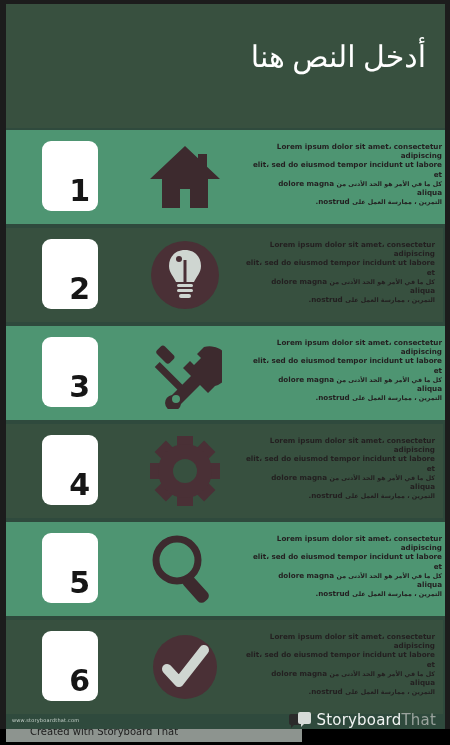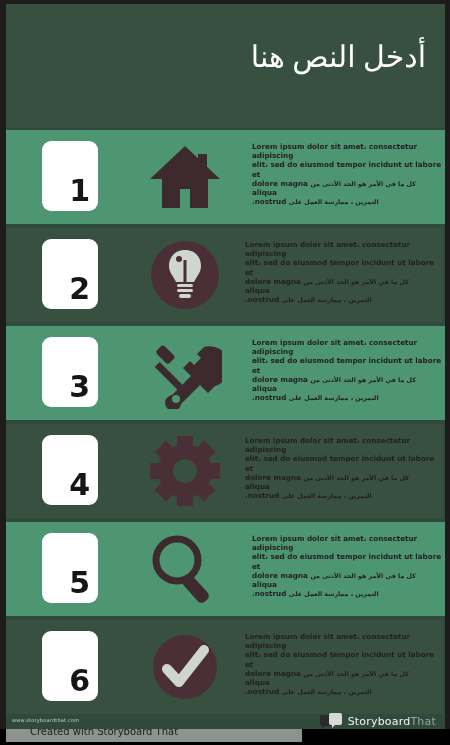--- a/index.html
+++ b/index.html
@@ -115,21 +115,21 @@
     justify-content: center;
   }
   .iconwrap svg { display: block; }
 
   .textblock {
     position: absolute;
     right: 8px;
     top: 12px;
     width: 190px;
     direction: rtl;
-    text-align: left;
+    text-align: right;
     font-family: "DejaVu Sans", sans-serif;
     font-weight: bold;
     font-size: 7.2px;
     line-height: 9.2px;
     color: #231f20;
     margin-left: 16px;
   }
   .textblock .ar {
     font-size: 6.3px;
   }
@@ -182,21 +182,21 @@
   }
   .bub-light:after {
     content: "";
     position: absolute;
     left: 3px; bottom: -3px;
     border-left: 4px solid #d7dbd8;
     border-bottom: 4px solid transparent;
   }
   .logo-text {
     font-family: "DejaVu Sans", sans-serif;
-    font-size: 11px;
+    font-size: 15px;
     letter-spacing: 0.2px;
     white-space: nowrap;
   }
   .logo-text .b1 { color: #f2f4f3; }
   .logo-text .b2 { color: #9aa39d; }
 
   .bottom-strip {
     position: absolute;
     left: 0;
     bottom: 0;

